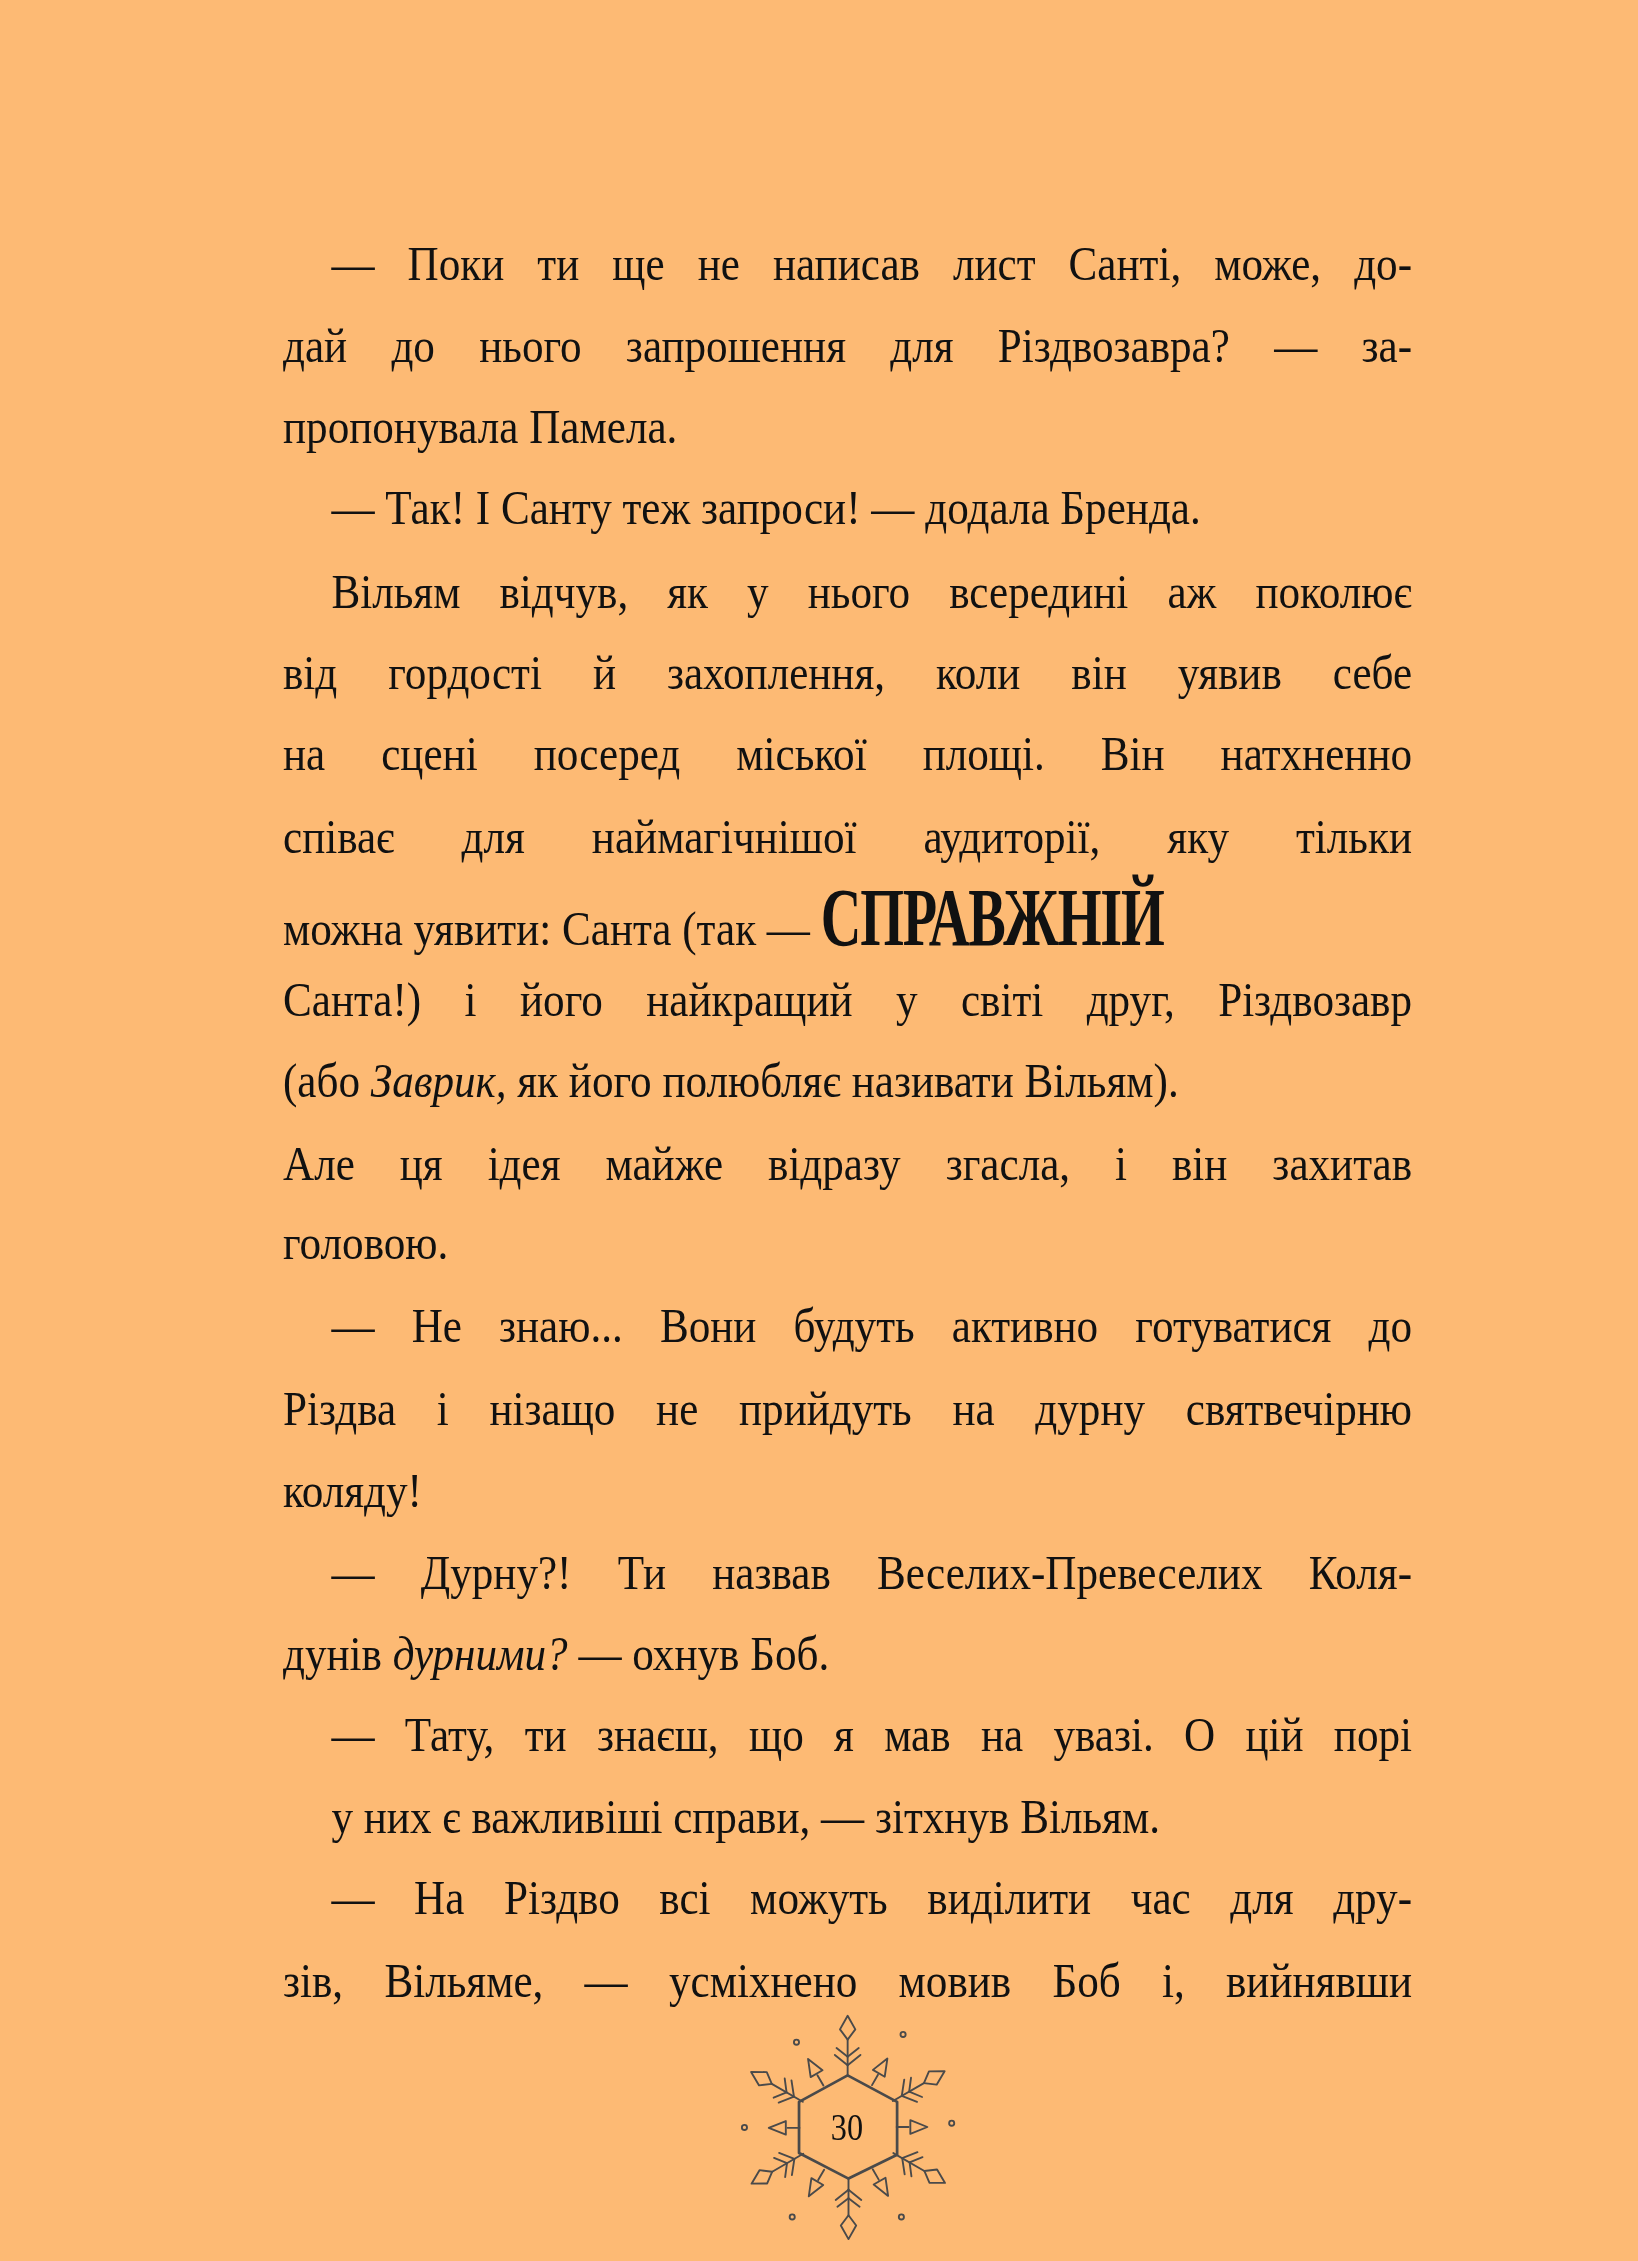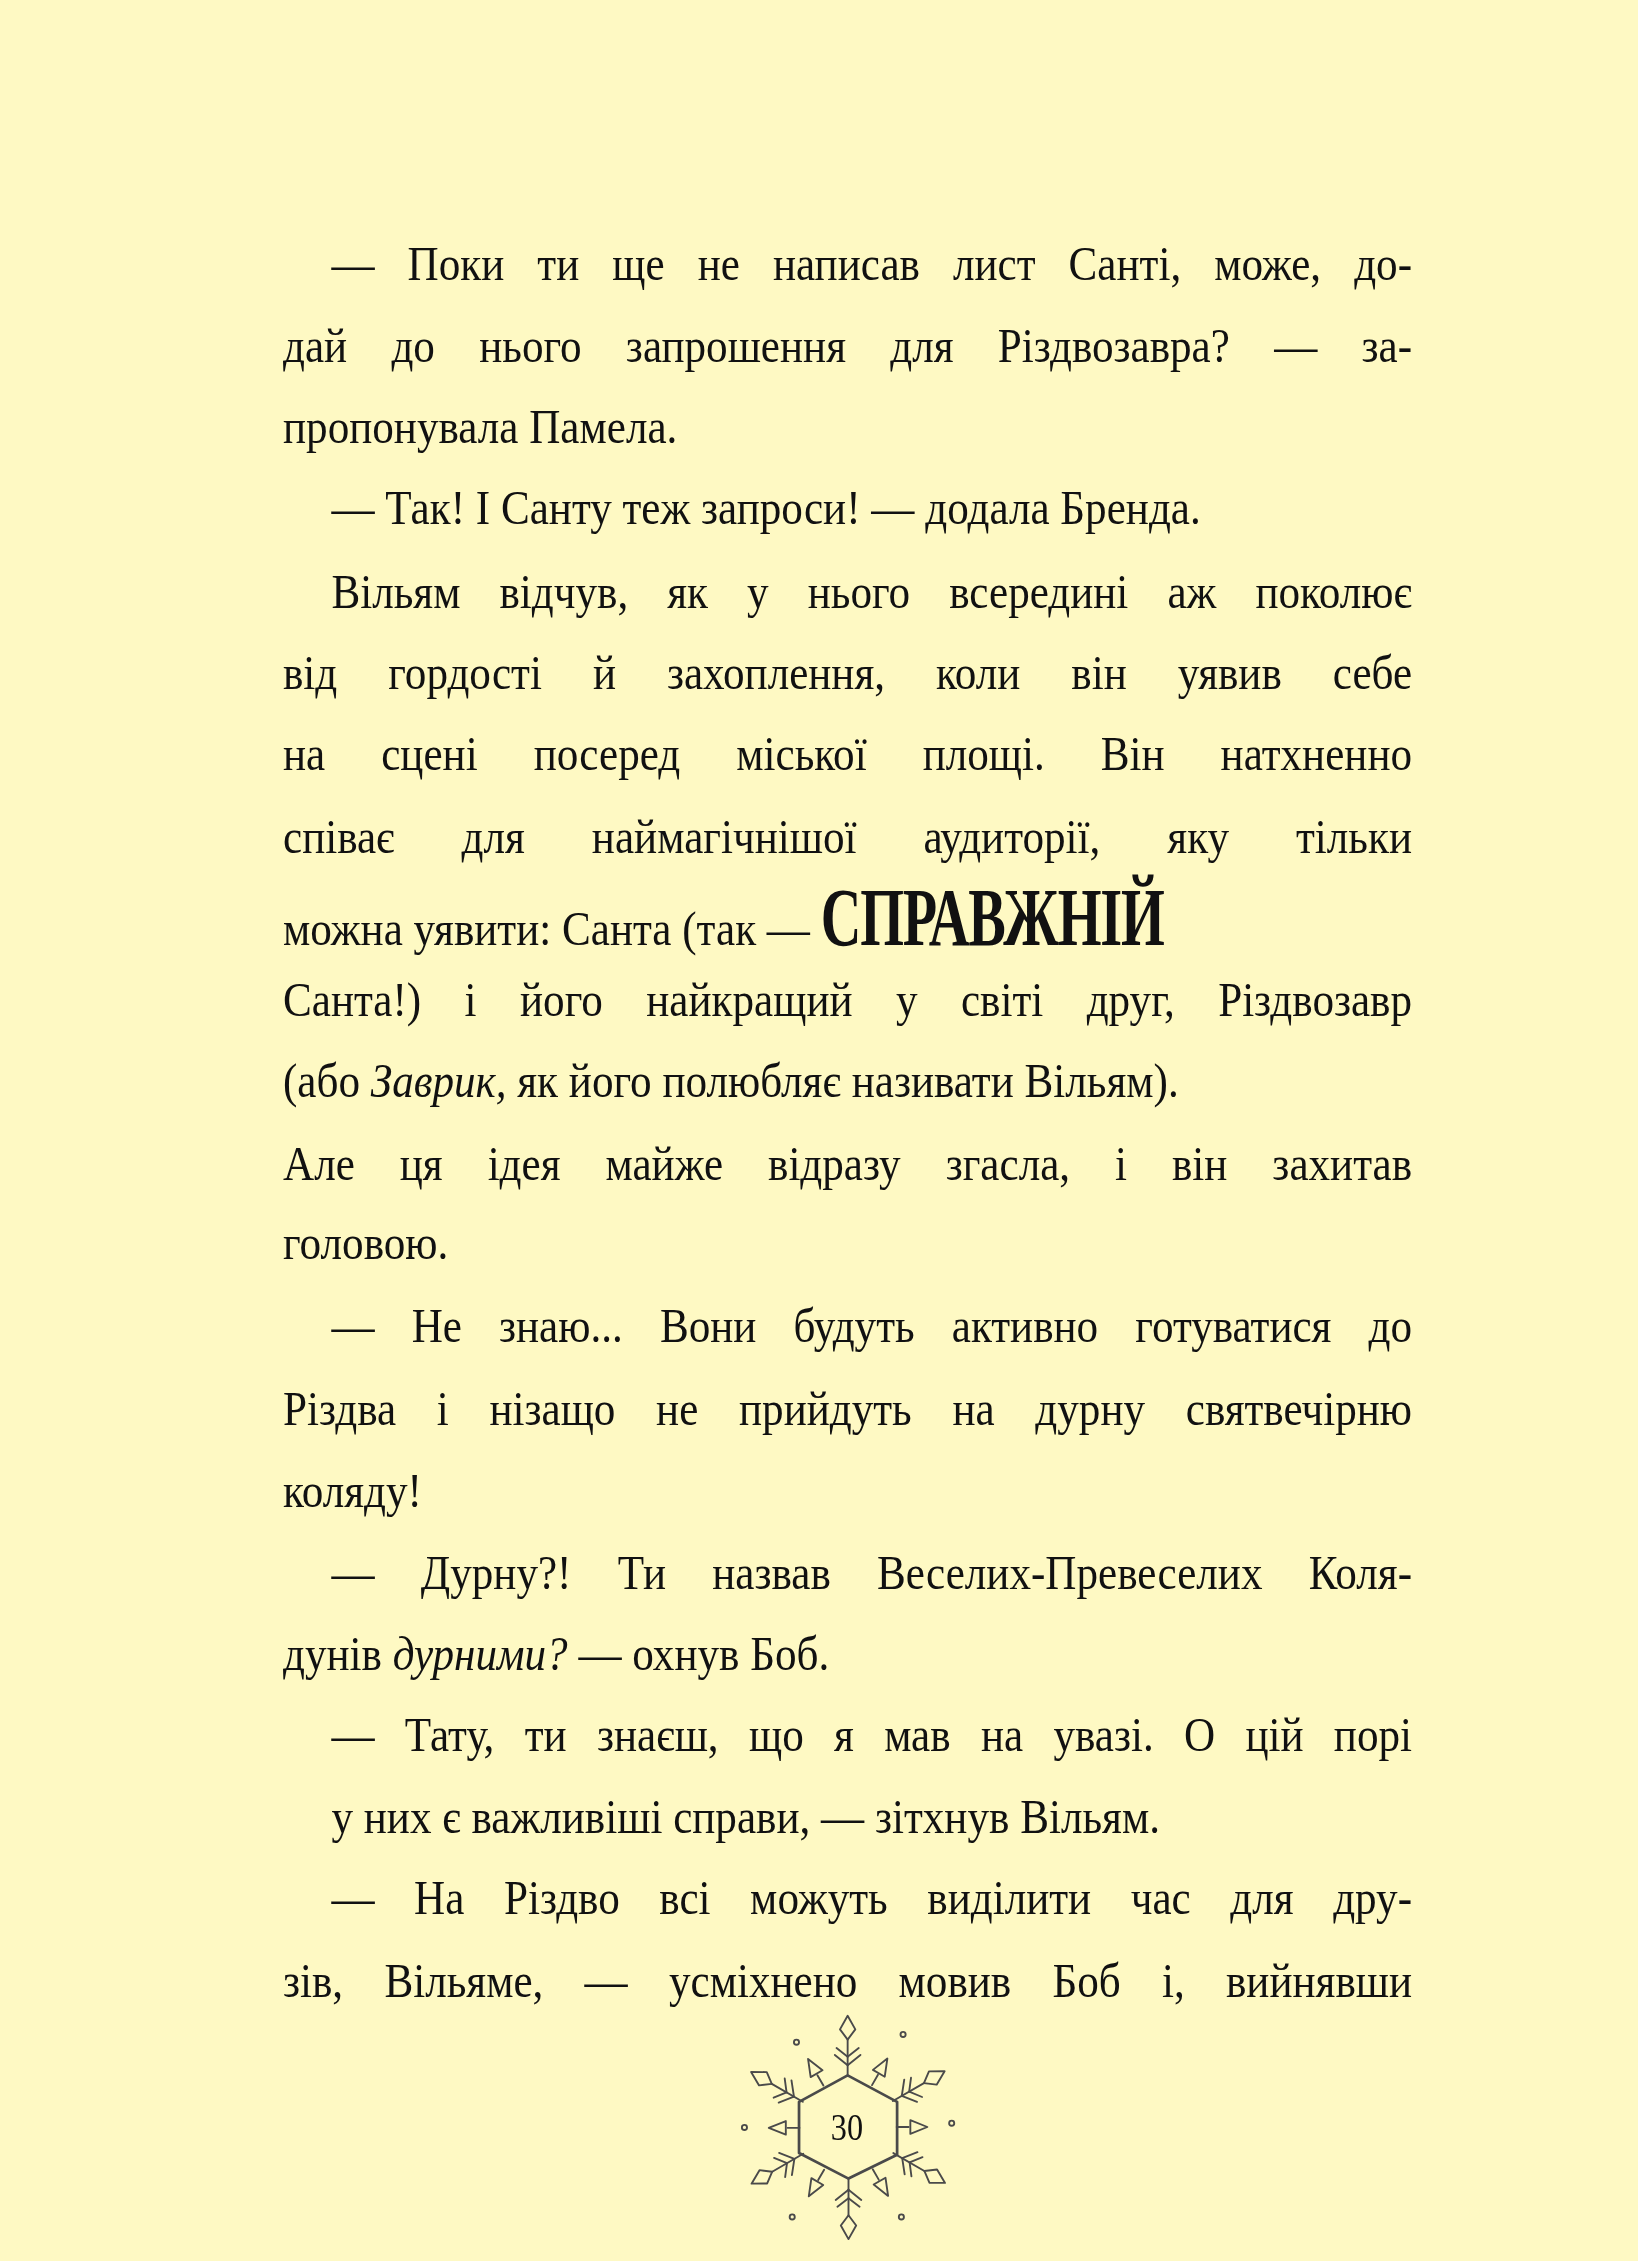--- a/index.html
+++ b/index.html
@@ -1,17 +1,17 @@
 <!DOCTYPE html>
 <html style="font-size:13.7px"><head>
 <meta charset="utf-8">
 <style>
   html, body { margin:0; padding:0; background:#ffffff; }
   body { width:1638px; height:2261px; position:relative; overflow:hidden; }
-  .page { position:absolute; left:0; top:0; width:1638px; height:2261px; background:#fef9c3; }
+  .page { position:absolute; left:0; top:0; width:1638px; height:2261px; background:#fdba74; }
   .line {
     position:absolute;
     left:283px;
     width:1283px;                 
     height:68px;
     transform-origin: 0 0;
     transform: scaleX(0.88);
     font-family:"Liberation Serif", "DejaVu Serif", serif;
     font-size:49px;
     line-height:68px;

